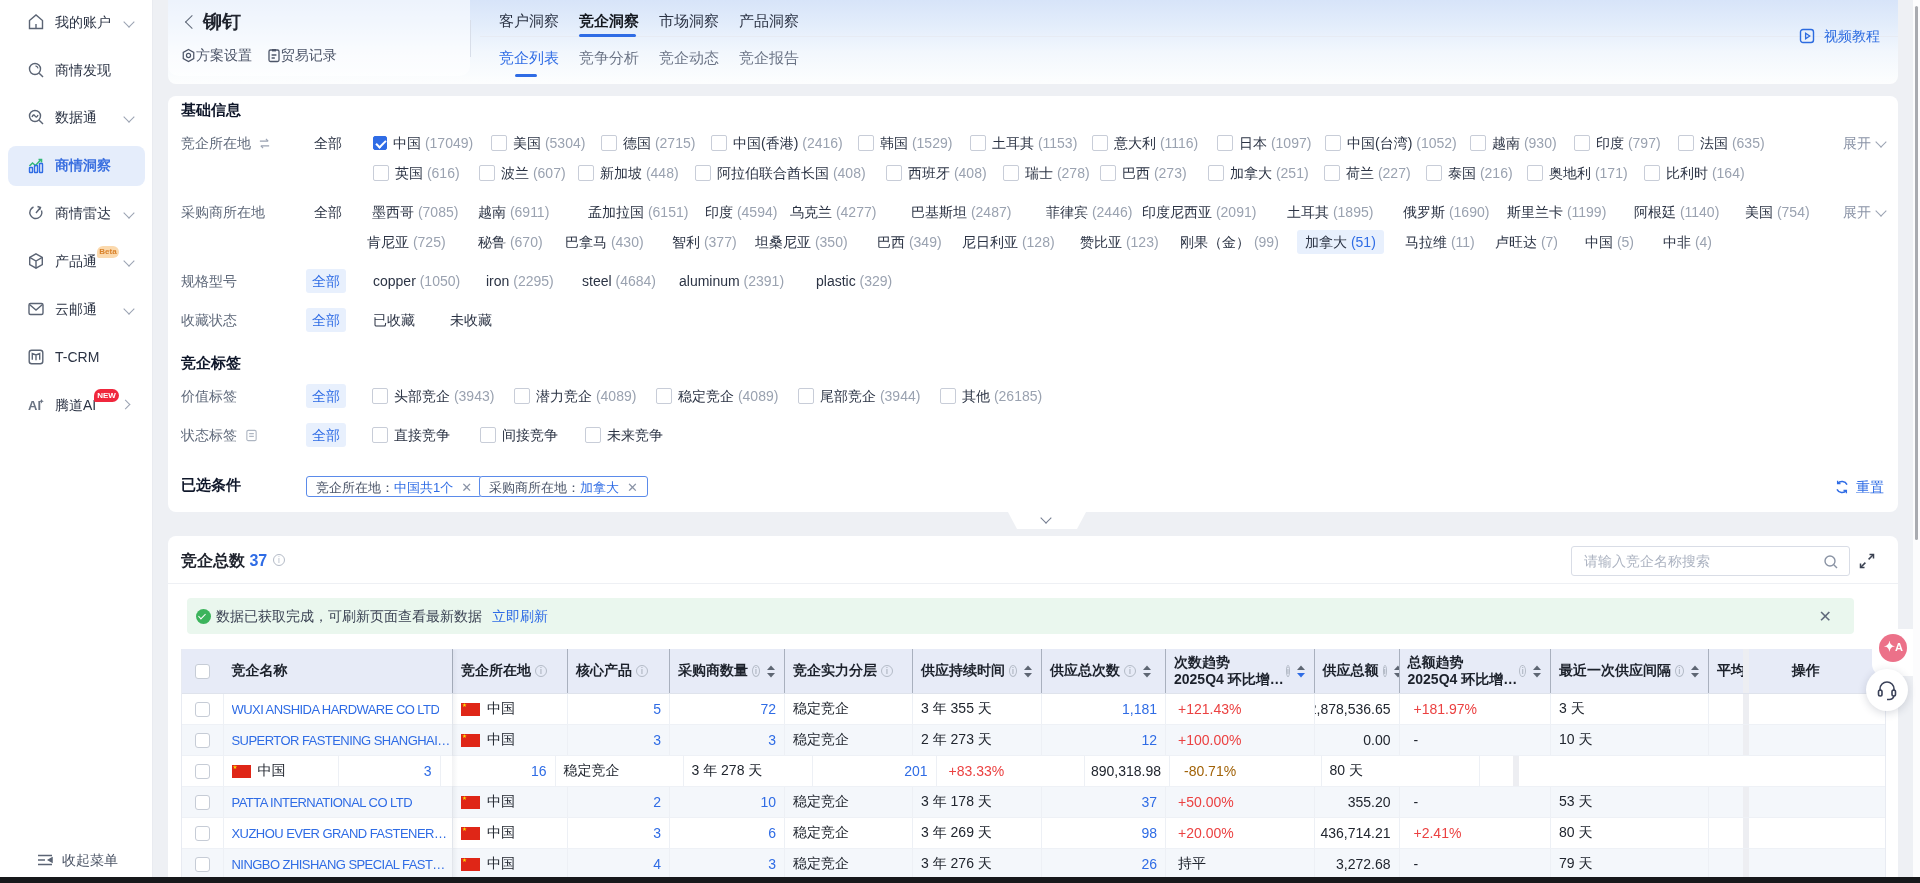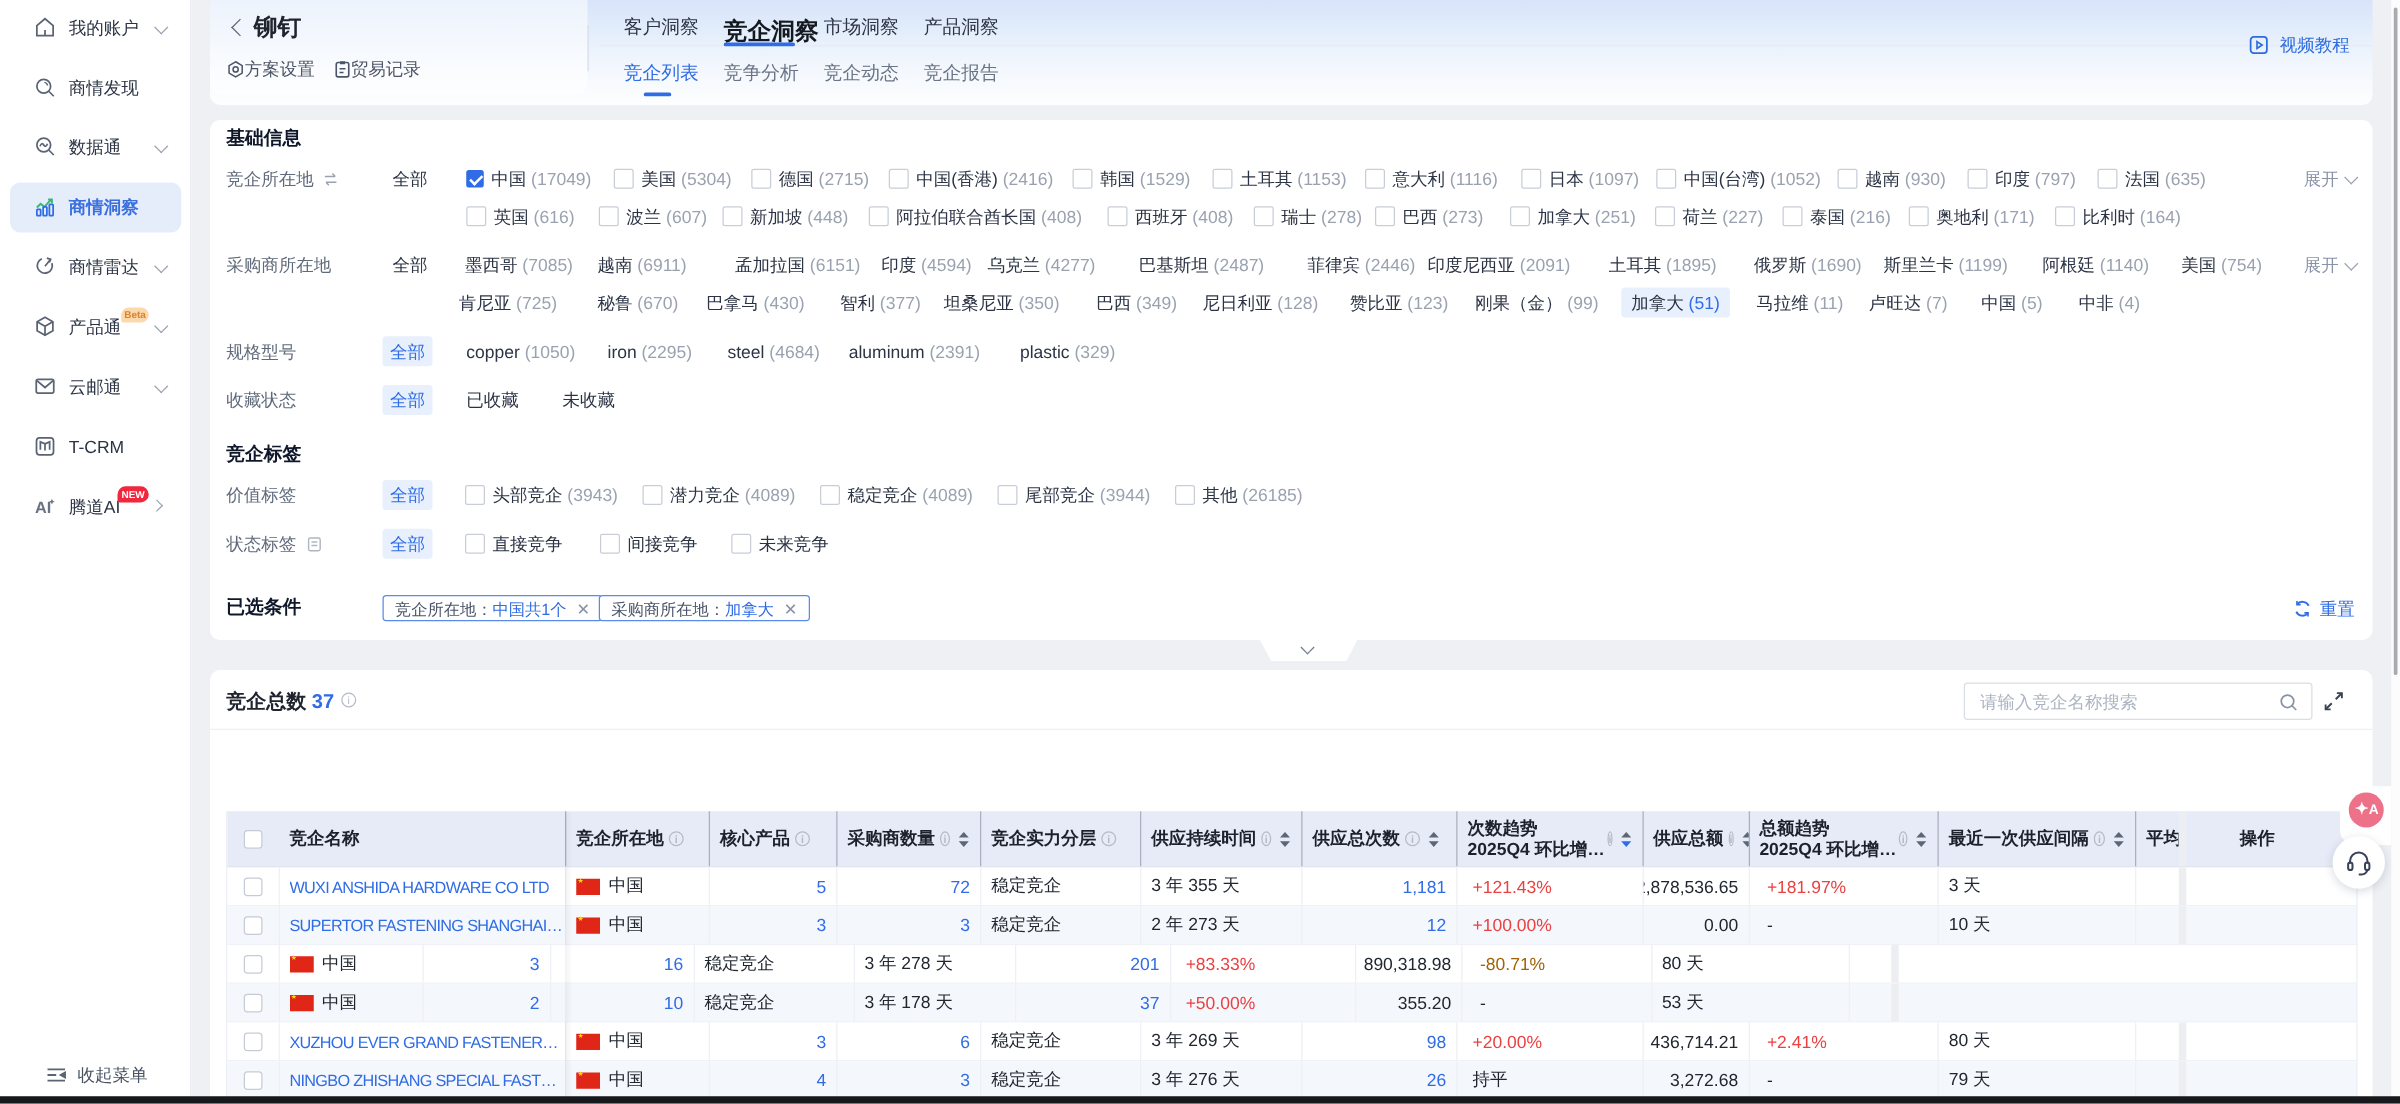--- a/index.html
+++ b/index.html
@@ -72,21 +72,21 @@
       <svg width="14" height="15" viewBox="0 0 14 15" fill="none" stroke="#4c5568" stroke-width="1.3" style="vertical-align:-3px;margin-left:11px">
           <rect x="2" y="2" width="10" height="11.5" rx="1.5"></rect>
           <path d="M5 1 h4 v2.4 h-4 z" fill="#4c5568" stroke="none"></path>
           <path d="M4.6 7 h4.8 M4.6 10 h3.2"></path>
         </svg>
       <span style="margin-left:-4px">贸易记录</span>
     </div>
     <div class="abs" style="left:302px;top:20px;width:1px;height:37px;background:#d8dee9"></div>
     <div class="abs" style="left:312px;top:36px;width:1418px;height:1px;background:#e7ebf3"></div>
     <div class="abs" style="left:331px;top:12px;font-size:15px;color:#2b3344">客户洞察</div>
-    <div class="abs" style="left:411px;top:12px;font-size:19px;color:#14181f;font-weight:bold">竞企洞察</div>
+    <div class="abs" style="left:411px;top:12px;font-size:15px;color:#14181f;font-weight:bold">竞企洞察</div>
     <div class="abs" style="left:411px;top:34px;width:57px;height:3px;background:#2f6ce5;border-radius:2px"></div>
     <div class="abs" style="left:491px;top:12px;font-size:15px;color:#2b3344">市场洞察</div>
     <div class="abs" style="left:571px;top:12px;font-size:15px;color:#2b3344">产品洞察</div>
     <div class="abs" style="left:331px;top:49px;font-size:15px;color:#2f6ce5">竞企列表</div>
     <div class="abs" style="left:347px;top:74px;width:22px;height:3px;background:#2f6ce5;border-radius:2px"></div>
     <div class="abs" style="left:411px;top:49px;font-size:15px;color:#6b7486">竞争分析</div>
     <div class="abs" style="left:491px;top:49px;font-size:15px;color:#6b7486">竞企动态</div>
     <div class="abs" style="left:571px;top:49px;font-size:15px;color:#6b7486">竞企报告</div>
     <div class="abs" style="left:1631px;top:28px;color:#2c6be0;font-size:14px">
       <svg width="16" height="16" viewBox="0 0 16 16" fill="none" stroke="#2c6be0" stroke-width="1.4" style="vertical-align:-3px">
@@ -215,20 +215,26 @@
           <path d="M10.8 10.8 L14 14"></path>
         </svg>
     </div>
     <svg width="18" height="18" viewBox="0 0 18 18" fill="none" stroke="#3a4252" stroke-width="1.5" style="position:absolute;left:1690px;top:16px">
         <path d="M11.5 2.5 H15.5 V6.5"></path>
         <path d="M15.2 2.8 L10.6 7.4"></path>
         <path d="M6.5 15.5 H2.5 V11.5"></path>
         <path d="M2.8 15.2 L7.4 10.6"></path>
       </svg>
     <div class="abs" style="left:0;top:47px;width:1730px;height:1px;background:#eef0f4"></div>
+    <div class="abs" style="left:19px;top:62px;width:1667px;height:36px;background:#eaf7ee;border-radius:4px">
+      <span style="position:absolute;left:9px;top:11px;width:15px;height:15px;border-radius:50%;background:#3cb45c"></span>
+      <span style="position:absolute;left:13px;top:14px;width:4px;height:7px;border:solid #fff;border-width:0 1.7px 1.7px 0;transform:rotate(45deg)"></span>
+      <span style="position:absolute;left:29px;top:10px;color:#3c4354;font-size:14px">数据已获取完成，可刷新页面查看最新数据 <span class="blue" style="margin-left:6px">立即刷新</span></span>
+      <span style="position:absolute;right:22px;top:9px;color:#606a7b;font-size:16px">✕</span>
+    </div>
     <div class="abs" style="left:13px;top:113px;width:1705px;border-left:1px solid #e8ebf2;border-right:1px solid #e8ebf2;font-size:14px">
       <div class="th">
         <div class="td c0 c">
             <span class="rcb" style="margin-left:0"></span>
           </div>
         <div class="td c1">竞企名称</div>
         <div class="td c2">竞企所在地 <i class="iinfo" style="margin-left:4px">i</i></div>
         <div class="td c3">核心产品 <i class="iinfo" style="margin-left:4px">i</i></div>
         <div class="td c4">采购商数量 <i class="iinfo" style="margin-left:4px">i</i><svg class="srt" width="10" height="15" viewBox="0 0 10 15">
               <path d="M5 1.5 L9 6 H1 Z" fill="#5e6673"></path>
@@ -327,20 +333,23 @@
         <div class="td c9 r">890,318.98</div>
         <div class="td c10 grn" style="padding-left:14px">-80.71%</div>
         <div class="td c11">80 天</div>
         <div class="td c12"></div>
           <div class="td csb"></div>
           <div class="td c13"></div>
       </div>
       <div class="tr alt">
         <div class="td c0 c">
             <span class="rcb" style="margin-left:0"></span>
+          </div>
+        <div class="td c1">
+            <span class="nm">PATTA INTERNATIONAL CO LTD</span>
           </div>
         <div class="td c2"><span class="flag"></span>中国</div>
         <div class="td c3 r blue">2</div>
         <div class="td c4 r blue">10</div>
         <div class="td c5">稳定竞企</div>
         <div class="td c6">3 年 178 天</div>
         <div class="td c7 r blue">37</div>
         <div class="td c8 red" style="padding-left:12px">+50.00%</div>
         <div class="td c9 r">355.20</div>
         <div class="td c10" style="padding-left:14px">-</div>

